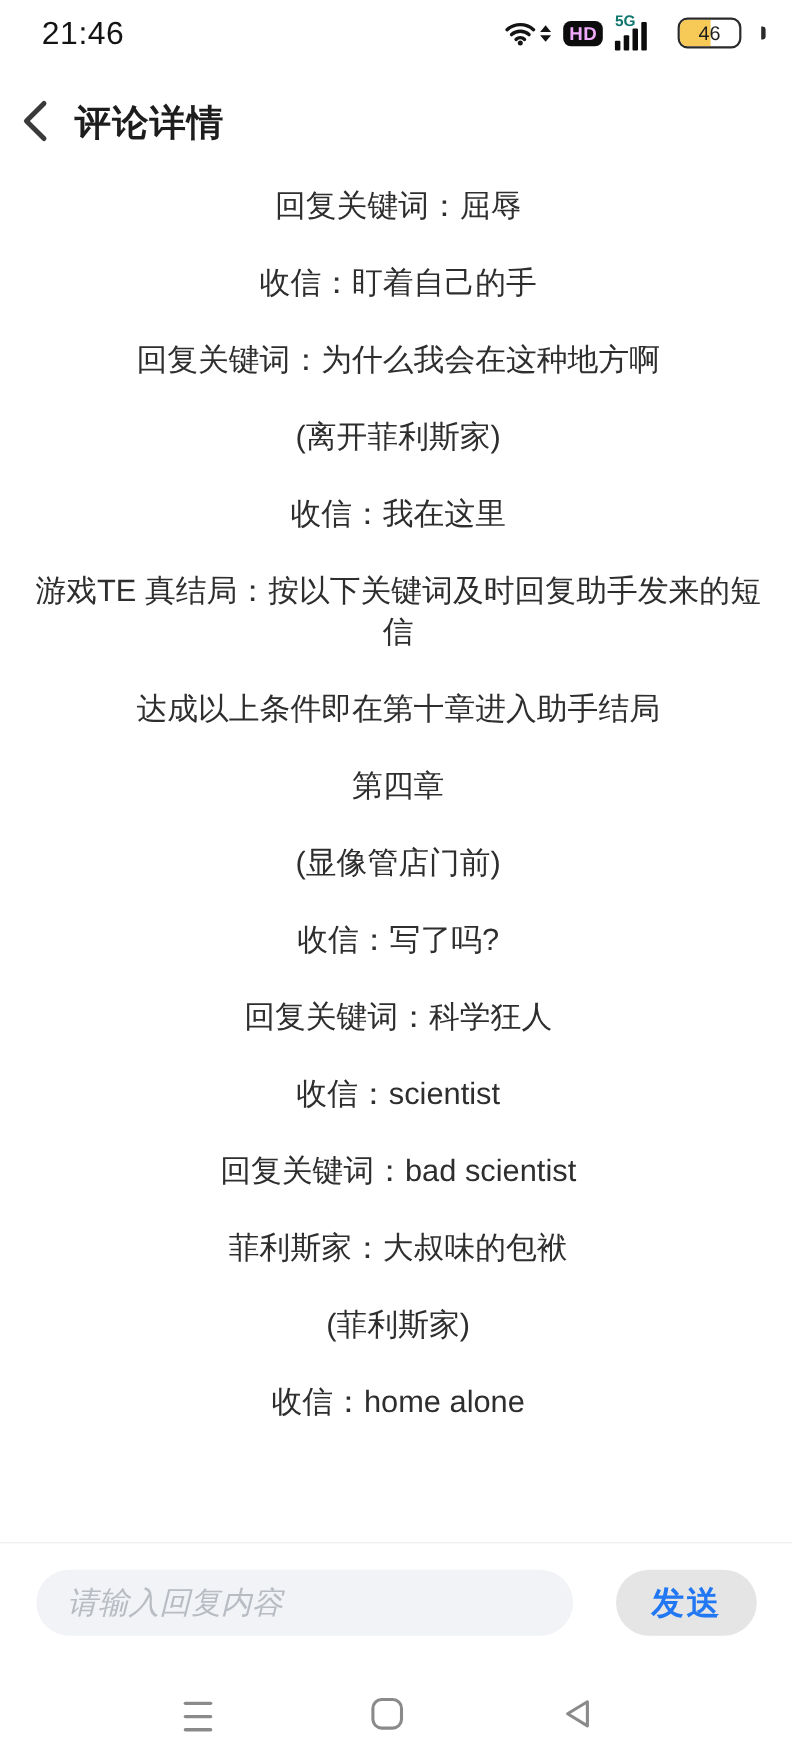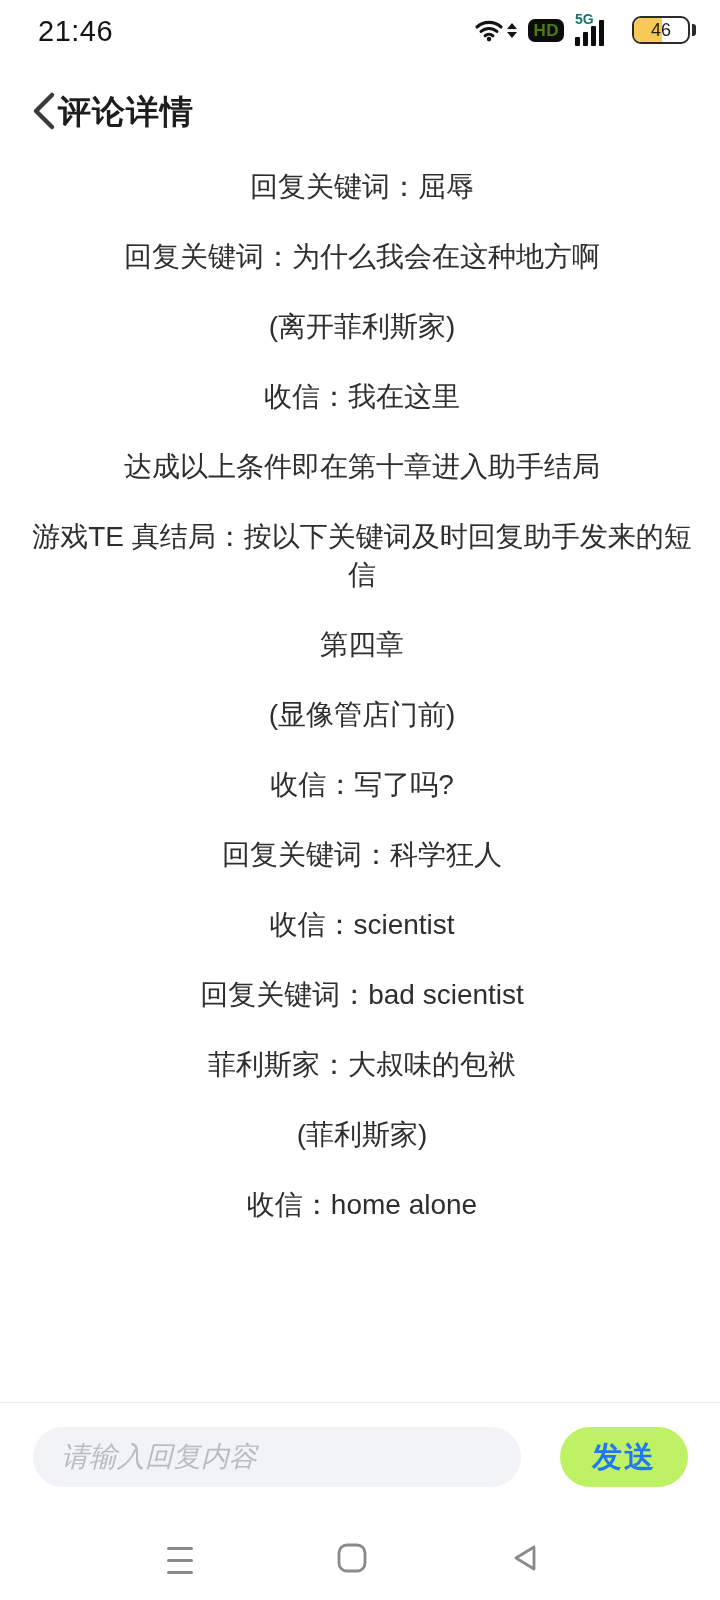--- a/index.html
+++ b/index.html
@@ -10,48 +10,48 @@
   
   .status-bar { position:absolute; top:0; left:0; width:720px; height:58px; }
   .time { position:absolute; left:38px; top:15px; font-size:29px; font-weight:500; color:#141414; letter-spacing:0.5px;text-align:right; }
   .status-icons { position:absolute; right:24px; top:14px; height:32px; display:flex; align-items:center; gap:11px; }
 
   .wifi-wrap { display:flex; align-items:center; gap:3px; }
   .updown { display:flex; flex-direction:column; gap:3px; }
   .tri-up { width:0; height:0; border-left:5px solid transparent; border-right:5px solid transparent; border-bottom:6px solid #141414; }
   .tri-down { width:0; height:0; border-left:5px solid transparent; border-right:5px solid transparent; border-top:6px solid #141414; }
 
-  .hd-badge { background:#0c0c0c; color:#4d7c0f; font-size:17px; font-weight:700; border-radius:7px; padding:3px 5px; line-height:1; letter-spacing:0.5px; }
+  .hd-badge { background:#0c0c0c; color:#f0abfc; font-size:17px; font-weight:700; border-radius:7px; padding:3px 5px; line-height:1; letter-spacing:0.5px; }
 
   .signal { position:relative; width:46px; height:34px; }
   .signal-label { position:absolute; top:-1px; left:0; font-size:14px; font-weight:700; color:#0f766e; line-height:1; }
   .bars { position:absolute; bottom:1px; left:0; display:flex; align-items:flex-end; gap:3px; }
   .bar { width:5px; background:#0c0c0c; border-radius:1px; }
   .b1{height:9px;} .b2{height:14px;} .b3{height:20px;} .b4{height:26px;}
 
   .battery { position:relative; width:58px; height:28px; border:2.5px solid #2a2a2a; border-radius:9px; overflow:hidden; background:#ffffff; }
   .battery-fill { position:absolute; left:0; top:0; bottom:0; width:52%; background:#f7ca57; }
   .battery-num { position:absolute; inset:0; display:flex; align-items:center; justify-content:center; font-size:18px; color:#1d1d1d; }
   .battery-nub { width:4px; height:12px; background:#2a2a2a; border-radius:0 3px 3px 0; margin-left:2px; }
 
   
-  .header { position:absolute; top:90px; left:28px; display:flex; align-items:center; }
+  .header { position:absolute; top:90px; left:16px; display:flex; align-items:center; gap:22px; }
   .back-btn { width:30px; height:40px; display:flex; align-items:center; justify-content:center; }
   .page-title { font-size:33px; font-weight:700; color:#1d1d1d; letter-spacing:1px; }
 
   
   .content { position:absolute; top:168px; left:28px; width:668px; color:#2e2e2e; }
   .content p { font-size:28px; line-height:38px; margin:0 0 32px 0; word-break:break-all;text-align:center; }
 
   
   .footer-divider { position:absolute; top:1402px; left:0; width:720px; height:1px; background:#ececec; }
   .reply-row { position:absolute; top:1427px; left:33px; width:655px; height:60px; display:flex; align-items:center; }
   .reply-input { flex:0 0 488px; width:488px; height:60px; border:none; outline:none; background:#f2f3f6; border-radius:30px; padding:0 28px; font-size:28px; color:#333; font-family:inherit;font-style:italic; }
   .reply-input::placeholder { color:#b8bcc3; }
-  .send-btn { margin-left:39px; flex:0 0 128px; width:128px; height:60px; border:none; border-radius:30px; background:#bef264; color:#2277f3; font-size:30px; font-weight:700; font-family:inherit; letter-spacing:2px; cursor:pointer; }
+  .send-btn { margin-left:39px; flex:0 0 128px; width:128px; height:60px; border:none; border-radius:30px; background:#e5e5e5; color:#2277f3; font-size:30px; font-weight:700; font-family:inherit; letter-spacing:2px; cursor:pointer; }
 
   
   .nav-bar { position:absolute; top:1500px; left:0; width:720px; height:100px; }
   .nav-btn { position:absolute; top:30px; width:60px; height:60px; display:flex; align-items:center; justify-content:center; }
   .nav-menu { left:150px; }
   .nav-home { left:322px; }
   .nav-back { left:495px; }
   .menu-lines { display:flex; flex-direction:column; gap:9px; width:26px; }
   .menu-lines span { display:block; height:3px; background:#8a8a8a; border-radius:2px; }
 </style>
@@ -78,21 +78,21 @@
       <div class="hd-badge">HD</div>
       <div class="signal">
         <div class="signal-label">5G</div>
         <div class="bars">
           <div class="bar b1"></div>
             <div class="bar b2"></div>
             <div class="bar b3"></div>
             <div class="bar b4"></div>
         </div>
       </div>
-      <div style="display:flex; align-items:center;">
+      <div style="display:flex; align-items:center;gap:16px;">
         <div class="battery">
           <div class="battery-fill"></div>
           <div class="battery-num">46</div>
         </div>
         <div class="battery-nub"></div>
       </div>
     </div>
   </div>
 
   <div class="header">
@@ -101,25 +101,26 @@
         <svg width="26" height="40" viewBox="0 0 26 40" fill="none">
           <path d="M22 4 L6 20 L22 36" stroke="#3a3a3a" stroke-width="4.5" stroke-linecap="round" stroke-linejoin="round"></path>
         </svg>
       </span>
     </div>
     <div class="page-title">评论详情</div>
   </div>
 
   <div class="content">
     <p>回复关键词：屈辱</p>
+    <p>收信：盯着自己的手</p>
     <p>回复关键词：为什么我会在这种地方啊</p>
     <p>(离开菲利斯家)</p>
     <p>收信：我在这里</p>
+    <p>游戏TE 真结局：按以下关键词及时回复助手发来的短信</p>
     <p>达成以上条件即在第十章进入助手结局</p>
-    <p>游戏TE 真结局：按以下关键词及时回复助手发来的短信</p>
     <p>第四章</p>
     <p>(显像管店门前)</p>
     <p>收信：写了吗?</p>
     <p>回复关键词：科学狂人</p>
     <p>收信：scientist</p>
     <p>回复关键词：bad scientist</p>
     <p>菲利斯家：大叔味的包袱</p>
     <p>(菲利斯家)</p>
     <p>收信：home alone</p>
   </div>

